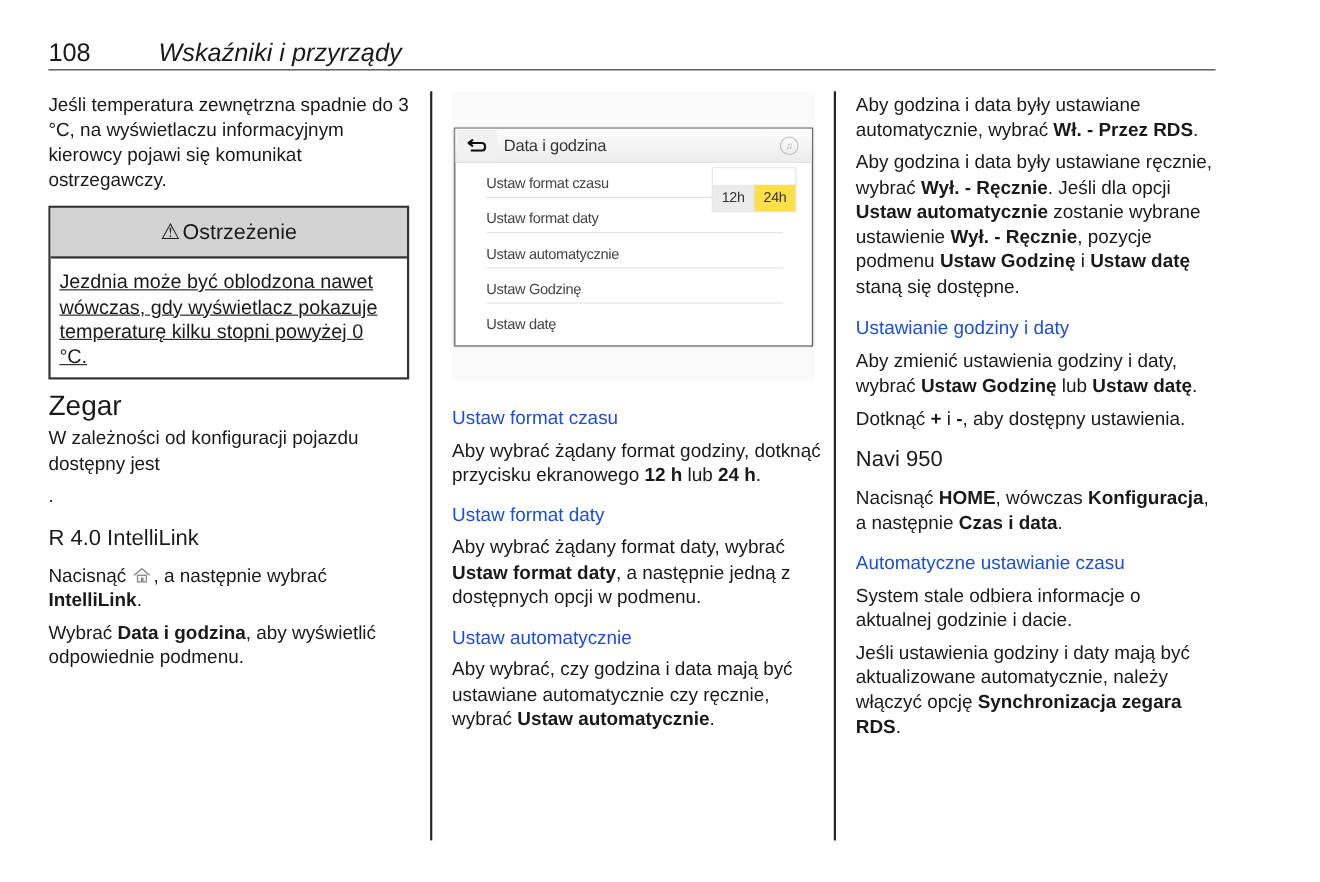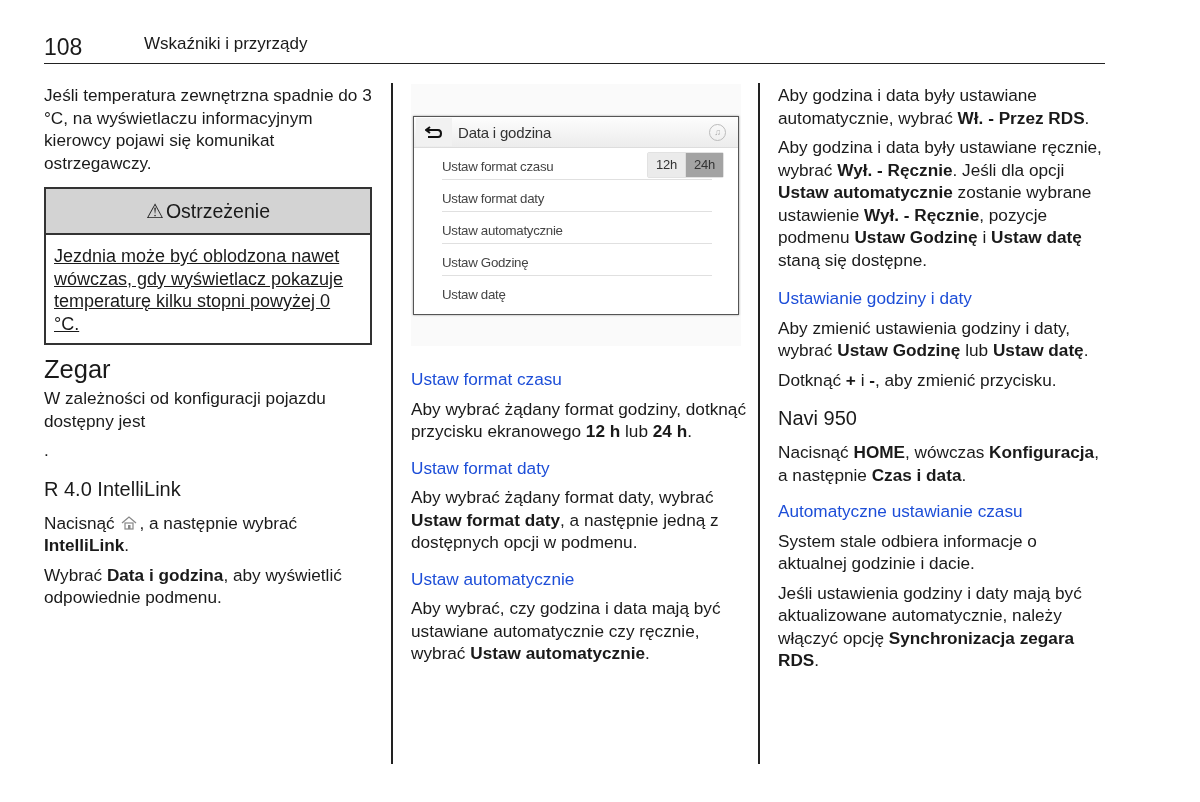--- a/index.html
+++ b/index.html
@@ -5,21 +5,21 @@
   html, body { margin: 0; padding: 0; }
   body {
     width: 1200px; height: 802px; background: #ffffff; position: relative; overflow: hidden;
     font-family: "Liberation Sans", sans-serif; color: #1a1a1a;
   }
   .header {
     position: absolute; left: 44px; top: 32px; width: 1061px; height: 31px;
     border-bottom: 1.5px solid #222;
   }
   .header .page-num { position: absolute; left: 0; top: 2px; font-size: 23px; }
-  .header .page-title { position: absolute; left: 100px; top: 2px; font-size: 17px; }
+  .header .page-title { position: absolute; left: 100px; top: 2px; font-size: 23px; font-style: italic; }
   .divider { position: absolute; width: 1.5px; background: #222; top: 83px; height: 681px; }
   .col { position: absolute; top: 84px; font-size: 17.2px; line-height: 22.5px; }
   .col p { margin: 0 0 7px 0; }
   .col b { font-weight: bold; }
   .col1 { left: 44px; width: 332px; }
   .col2 { left: 411px; width: 336px; }
   .col3 { left: 778px; width: 330px; }
 
   .warn { border: 2px solid #333; margin: 13px 0 9px 0; width: 324px; }
   .warn-head { background: #d3d3d3; border-bottom: 2px solid #333; height: 44px; display: flex; align-items: center; justify-content: center; font-size: 19.5px; }
@@ -43,23 +43,23 @@
   }
   .screen-title { height: 30px; background: linear-gradient(#fdfdfd, #ececec); border-bottom: 1px solid #ddd; position: relative; }
   .back-btn { position: absolute; left: 2px; top: 1px; width: 36px; height: 28px; background: #f1f1f1; display: flex; align-items: center; justify-content: center; }
   .screen-title .t { position: absolute; left: 44px; top: 5px; font-size: 15px; color: #333; letter-spacing: -0.2px; }
   .note-icon { position: absolute; right: 12px; top: 7px; width: 15px; height: 15px; border: 1px solid #bbb; border-radius: 50%; font-size: 9px; color: #aaa; text-align: center; line-height: 15px; }
   .menu { padding: 0 0 0 28px; }
   .menu-item { height: 31px; position: relative; border-bottom: 1px solid #e0e0e0; width: 270px; font-size: 13.3px; color: #444; letter-spacing: -0.3px; }
   .menu-item span.l { position: absolute; left: 0; top: 8px; }
   .menu-item:last-child { border-bottom: none; }
   .seg { position: absolute; right: -12px; top: 4px; display: flex; border: 1px solid #e2e2e2; border-radius: 2px; }
-  .seg div { width: 37px; height: 24px; text-align: center; line-height: 24px; font-size: 13px; color: #333; }
+  .seg div { width: 37px; height: 24px; text-align: center; line-height: 24px; font-size: 13px; color: #333; margin-top: 15px; }
   .seg .s12 { background: #ebebeb; border-right: 1px solid #ddd; }
-  .seg .s24 { background: #a3a3a3; }
+  .seg .s24 { background: #fde047; }
 </style>
 </head>
 <body>
 
 <div class="header">
   <span class="page-num">108</span>
   <span class="page-title">Wskaźniki i przyrządy</span>
 </div>
 
 <div class="divider" style="left:391px;"></div>
@@ -175,21 +175,21 @@
   <p>
     <span>Aby zmienić ustawienia godziny i daty, wybrać</span>
     <b>Ustaw Godzinę</b>
     <span>lub</span>
     <b>Ustaw datę</b><span>.</span>
   </p>
   <p>
     <span>Dotknąć</span>
     <b>+</b>
     <span>i</span>
-    <b>-</b><span>, aby zmienić przycisku.</span>
+    <b>-</b><span>, aby dostępny ustawienia.</span>
   </p>
 
   <h3 class="sub" style="">Navi 950</h3>
   <p style="margin-bottom:14px;">
     <span>Nacisnąć</span>
     <b>HOME</b><span>, wówczas</span>
     <b>Konfiguracja</b><span>, a następnie</span>
     <b>Czas i data</b><span>.</span>
   </p>
 

